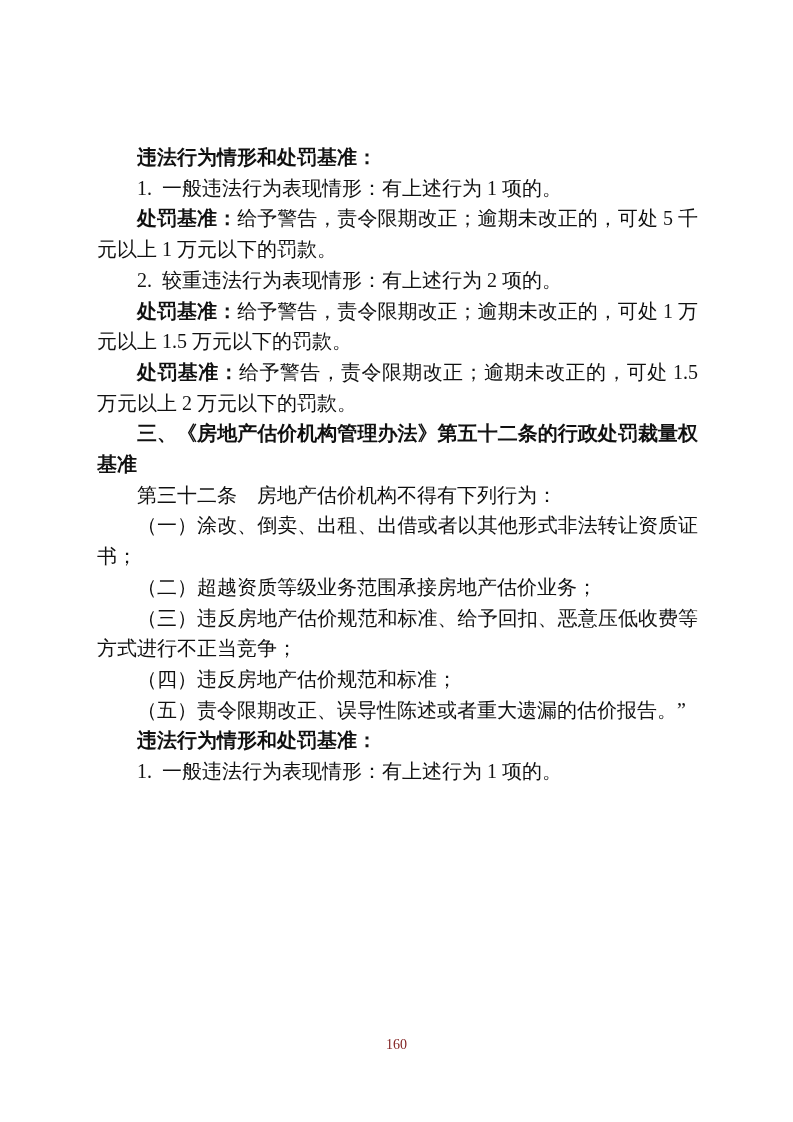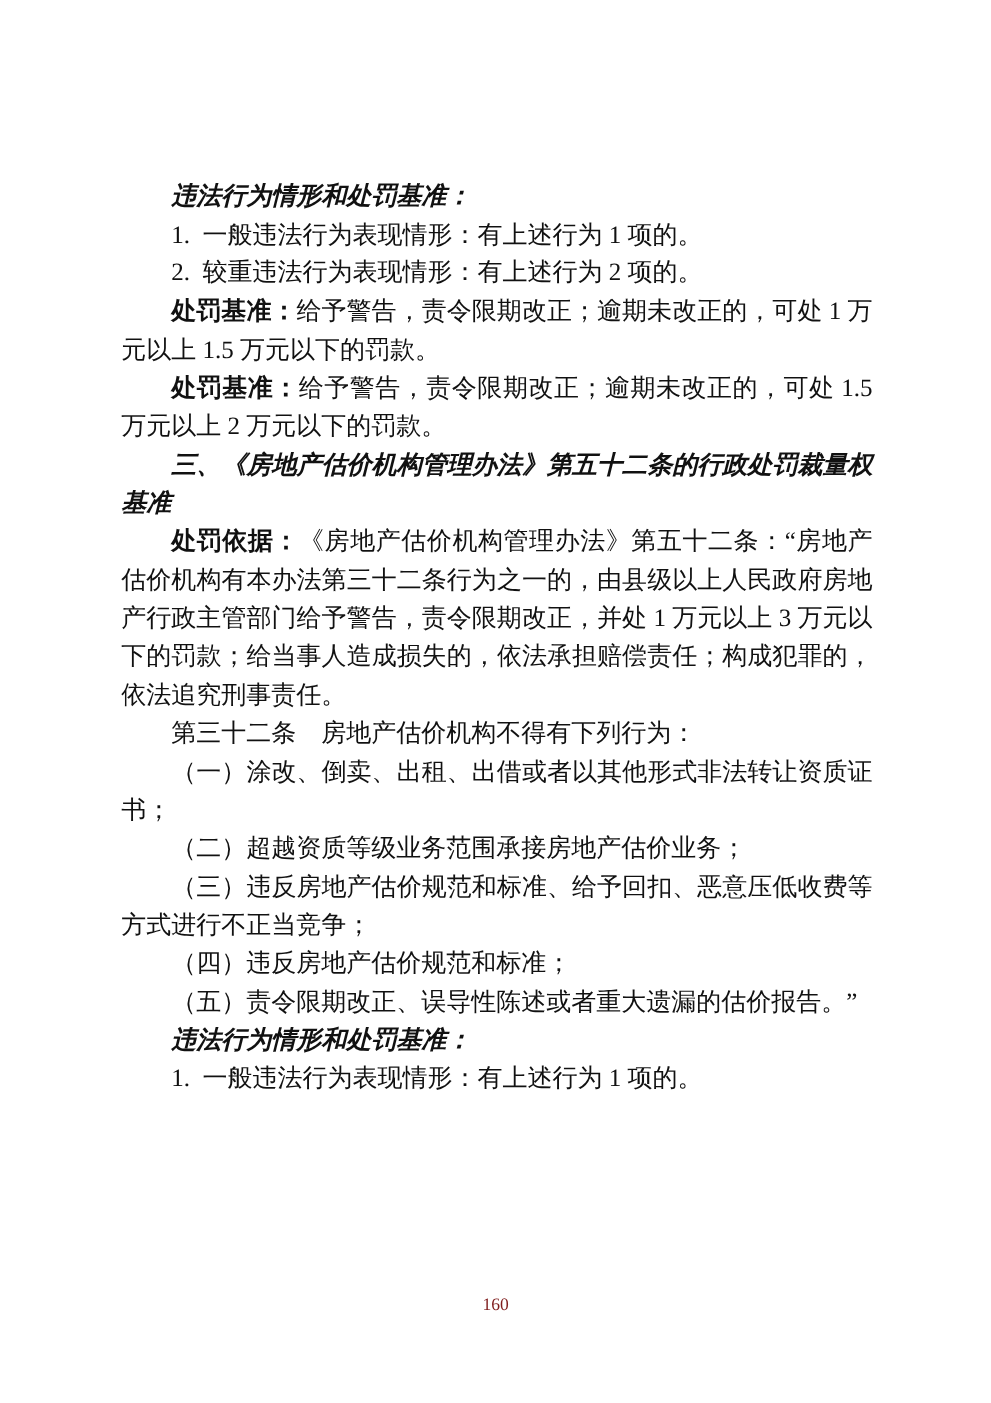--- a/index.html
+++ b/index.html
@@ -29,21 +29,20 @@
     line-height: 30.7px;
     text-align: justify;
     text-justify: inter-ideograph;
     text-indent: 2em;
     font-weight: normal;
     word-break: normal;
     overflow-wrap: break-word;
   }
   .doc-body p.heading {
     font-weight: bold;
-    font-style: italic;
   }
   .doc-body .prefix {
     font-weight: bold;
   }
   .page-footer {
     position: absolute;
     left: 0;
     top: 1036px;
     width: 100%;
     text-align: center;
@@ -52,25 +51,25 @@
     color: #7f1d1d;
   }
 </style>
 </head>
 <body>
 
 <div class="page">
   <div class="doc-body">
       <p class="heading">违法行为情形和处罚基准：</p>
       <p class="body">1.&nbsp; 一般违法行为表现情形：有上述行为 1 项的。</p>
+      <p class="body"><span class="prefix">处罚基准：</span>给予警告，责令限期改正；逾期未改正的，可处 5 千元以上 1 万元以下的罚款。</p>
       <p class="body">2.&nbsp; 较重违法行为表现情形：有上述行为 2 项的。</p>
       <p class="body"><span class="prefix">处罚基准：</span>给予警告，责令限期改正；逾期未改正的，可处 1 万元以上 1.5 万元以下的罚款。</p>
       <p class="body"><span class="prefix">处罚基准：</span>给予警告，责令限期改正；逾期未改正的，可处 1.5 万元以上 2 万元以下的罚款。</p>
       <p class="heading">三、《房地产估价机构管理办法》第五十二条的行政处罚裁量权基准</p>
-      <p class="body"><span class="prefix">处罚依据：</span>《房地产估价机构管理办法》第五十二条：“房地产估价机构有本办法第三十二条行为之一的，由县级以上人民政府房地产行政主管部门给予警告，责令限期改正，并处 1 万元以上 3 万元以下的罚款；给当事人造成损失的，依法承担赔偿责任；构成犯罪的，依法追究刑事责任。</p>
       <p class="body">第三十二条　房地产估价机构不得有下列行为：</p>
       <p class="body">（一）涂改、倒卖、出租、出借或者以其他形式非法转让资质证书；</p>
       <p class="body">（二）超越资质等级业务范围承接房地产估价业务；</p>
       <p class="body">（三）违反房地产估价规范和标准、给予回扣、恶意压低收费等方式进行不正当竞争；</p>
       <p class="body">（四）违反房地产估价规范和标准；</p>
       <p class="body">（五）责令限期改正、误导性陈述或者重大遗漏的估价报告。”</p>
       <p class="heading">违法行为情形和处罚基准：</p>
       <p class="body">1.&nbsp; 一般违法行为表现情形：有上述行为 1 项的。</p>
     </div>
   <div class="page-footer">160</div>

